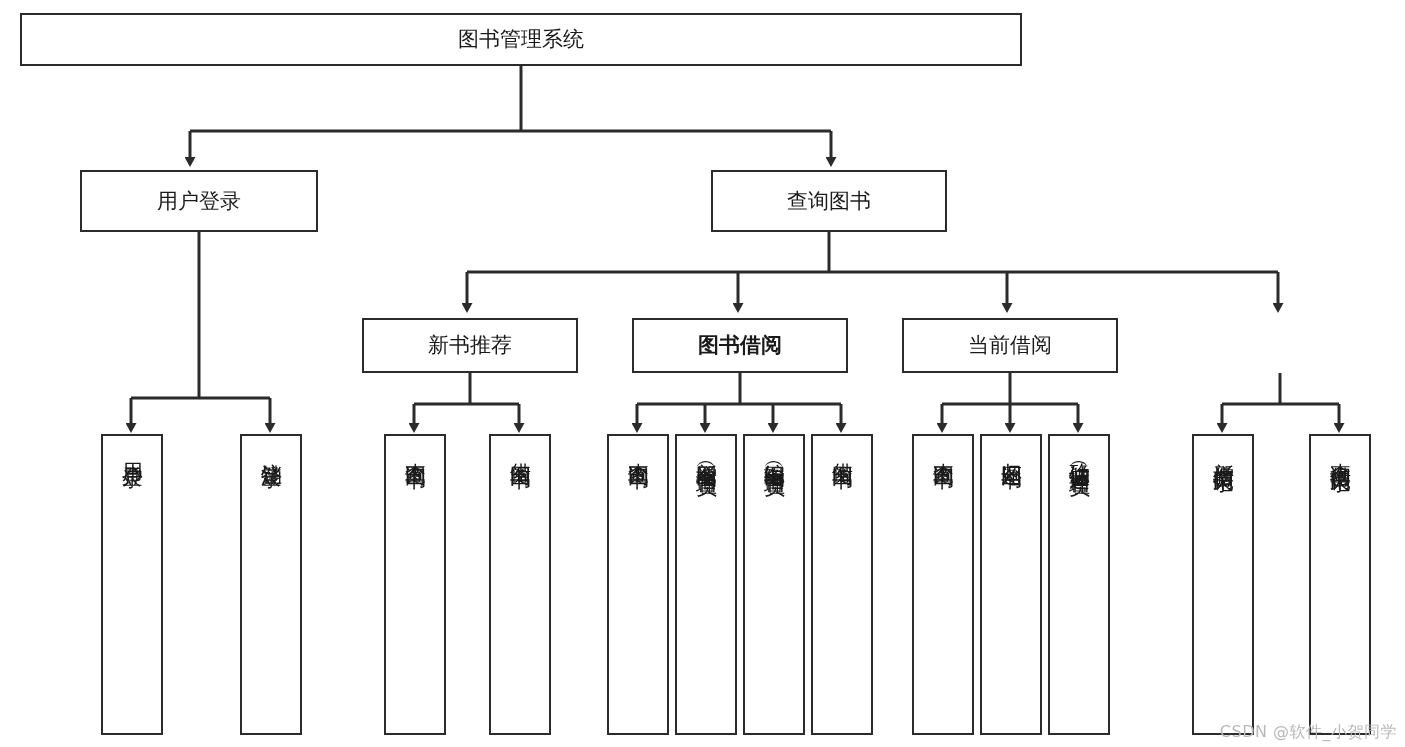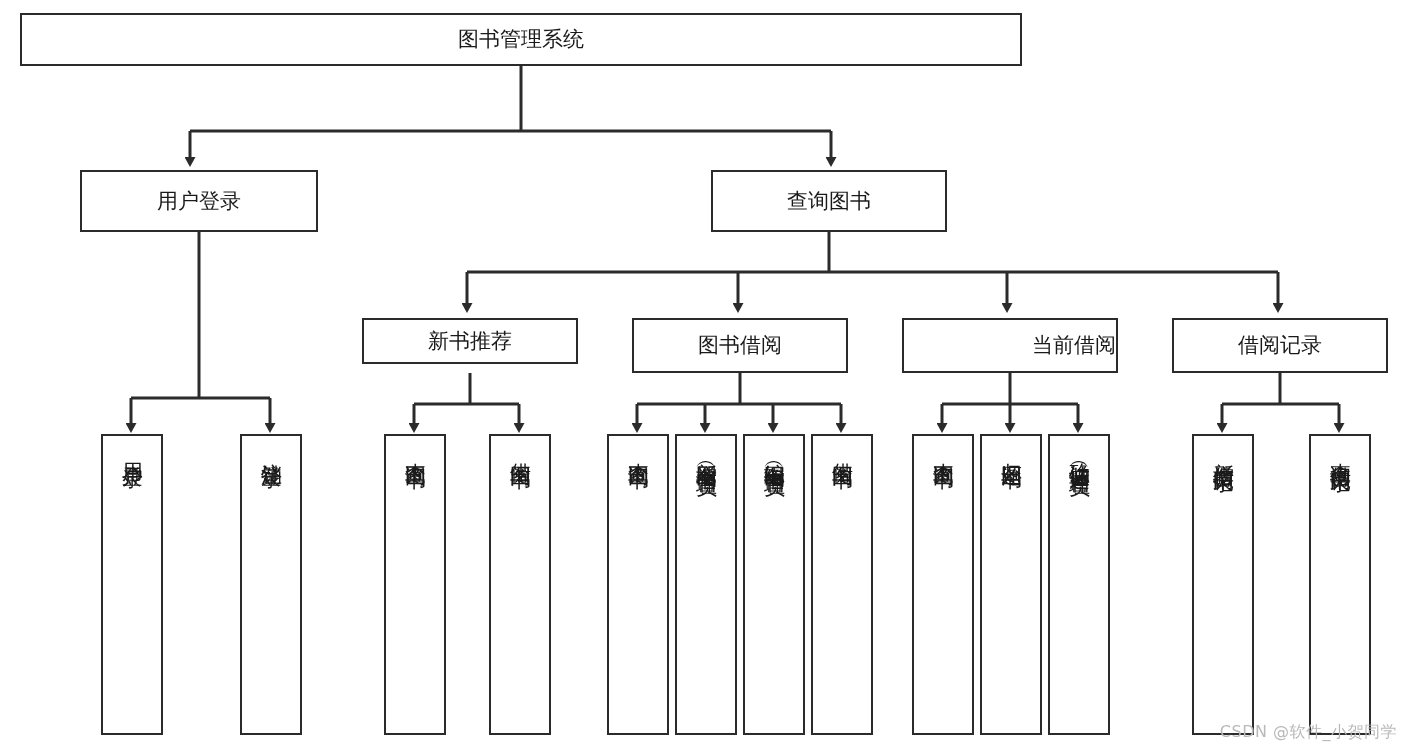--- a/index.html
+++ b/index.html
@@ -131,31 +131,28 @@
     <span class="node-label">图书管理系统</span>
   </div>
 
   <div class="node h" style="left:80px; top:170px; width:238px; height:62px;">
     <span class="node-label">用户登录</span>
   </div>
   <div class="node h" style="left:711px; top:170px; width:236px; height:62px;">
     <span class="node-label">查询图书</span>
   </div>
 
-  <div class="node h" style="left:362px; top:318px; width:216px; height:46px;">
+  <div class="node h" style="left:362px; top:318px; width:216px; height:55px;">
     <span class="node-label">新书推荐</span>
   </div>
-  <div class="node h" style="left:632px; top:318px; width:216px; height:55px;">
+  <div class="node h" style="left:632px; top:318px; width:216px; height:55px;font-weight:bold;">
     <span class="node-label">图书借阅</span>
   </div>
-  <div class="node h" style="left:902px; top:318px; width:216px; height:55px;justify-content:flex-end;">
+  <div class="node h" style="left:902px; top:318px; width:216px; height:55px;">
     <span class="node-label">当前借阅</span>
-  </div>
-  <div class="node h" style="left:1172px; top:318px; width:216px; height:55px;">
-    <span class="node-label">借阅记录</span>
   </div>
 
   <div class="node v" style="left:101px; top:434px; width:62px; height:301px;">
     <span class="node-label">用户登录</span>
   </div>
   <div class="node v" style="left:240px; top:434px; width:62px; height:301px;">
     <span class="node-label">注销登录</span>
   </div>
 
   <div class="node v" style="left:384px; top:434px; width:62px; height:301px;">

